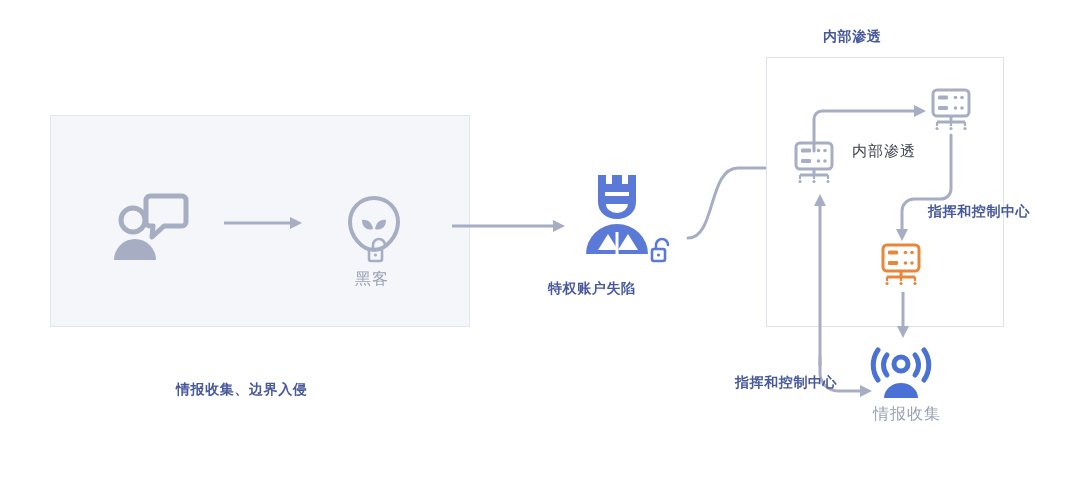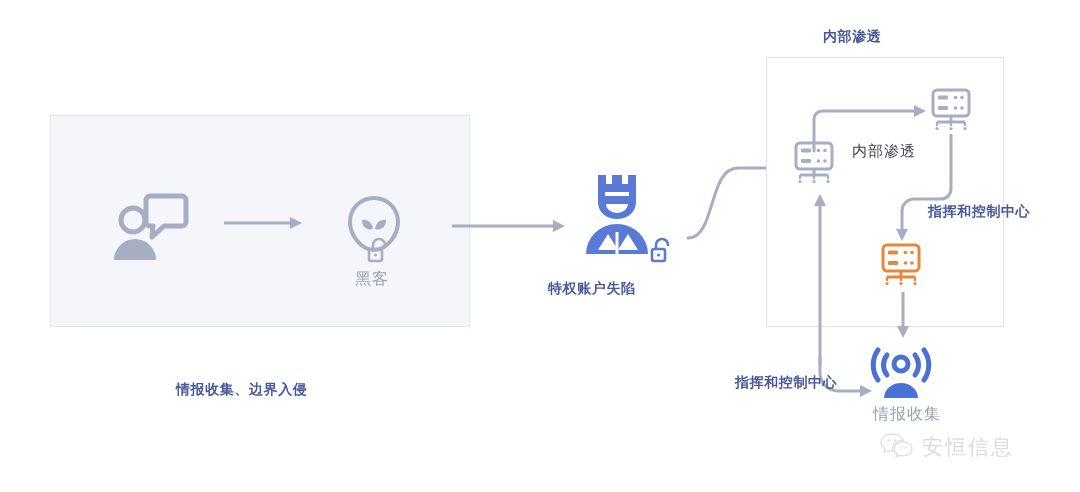--- a/index.html
+++ b/index.html
@@ -292,27 +292,14 @@
 
   <div class="abs" style="left:812px; top:355px;">
     <svg class="icon" width="70" height="46" viewBox="0 0 70 46" fill="none">
       <path d="M8 2 V18 A18 18 0 0 0 26 36 H50" stroke="#A7ADC2" stroke-width="3" fill="none" stroke-linecap="round"></path>
       <path d="M48 30 L60 36 L48 42 Z" fill="#A7ADC2"></path>
     </svg>
   </div>
 
   <div class="abs label-bold-blue t-c2">指挥和控制中心</div>
 
-  <div class="abs watermark">
-    <span>
-      <svg class="icon" width="34" height="28" viewBox="0 0 34 28" fill="none">
-        <path d="M12 2 C5.5 2 1 6 1 10.6 C1 13.1 2.6 15.4 5 16.9 L4 20.4 L7.9 18.4 C9.2 18.8 10.6 19 12 19 C12.3 19 12.6 19 12.9 19 C12.6 18.2 12.5 17.4 12.5 16.6 C12.5 12 17 8.3 22.6 8.3 C22.9 8.3 23.2 8.3 23.5 8.3 C22.5 4.7 17.8 2 12 2 Z" stroke="#c4c7ce" stroke-width="1.4" fill="none"></path>
-        <circle cx="8.5" cy="8.5" r="1.2" fill="#c4c7ce"></circle>
-        <circle cx="15" cy="8.5" r="1.2" fill="#c4c7ce"></circle>
-        <path d="M23 10 C18 10 14 13.2 14 17 C14 19 15.2 20.8 17.1 22 L16.3 24.9 L19.6 23.2 C20.7 23.5 21.8 23.7 23 23.7 C28 23.7 32 20.5 32 16.8 C32 13.1 28 10 23 10 Z" stroke="#c4c7ce" stroke-width="1.4" fill="none"></path>
-        <circle cx="20.3" cy="15.6" r="1" fill="#c4c7ce"></circle>
-        <circle cx="25.8" cy="15.6" r="1" fill="#c4c7ce"></circle>
-      </svg>
-    </span>
-    <span class="wm-text">安恒信息</span>
-  </div>
 
 </div>
 
 </body></html>

